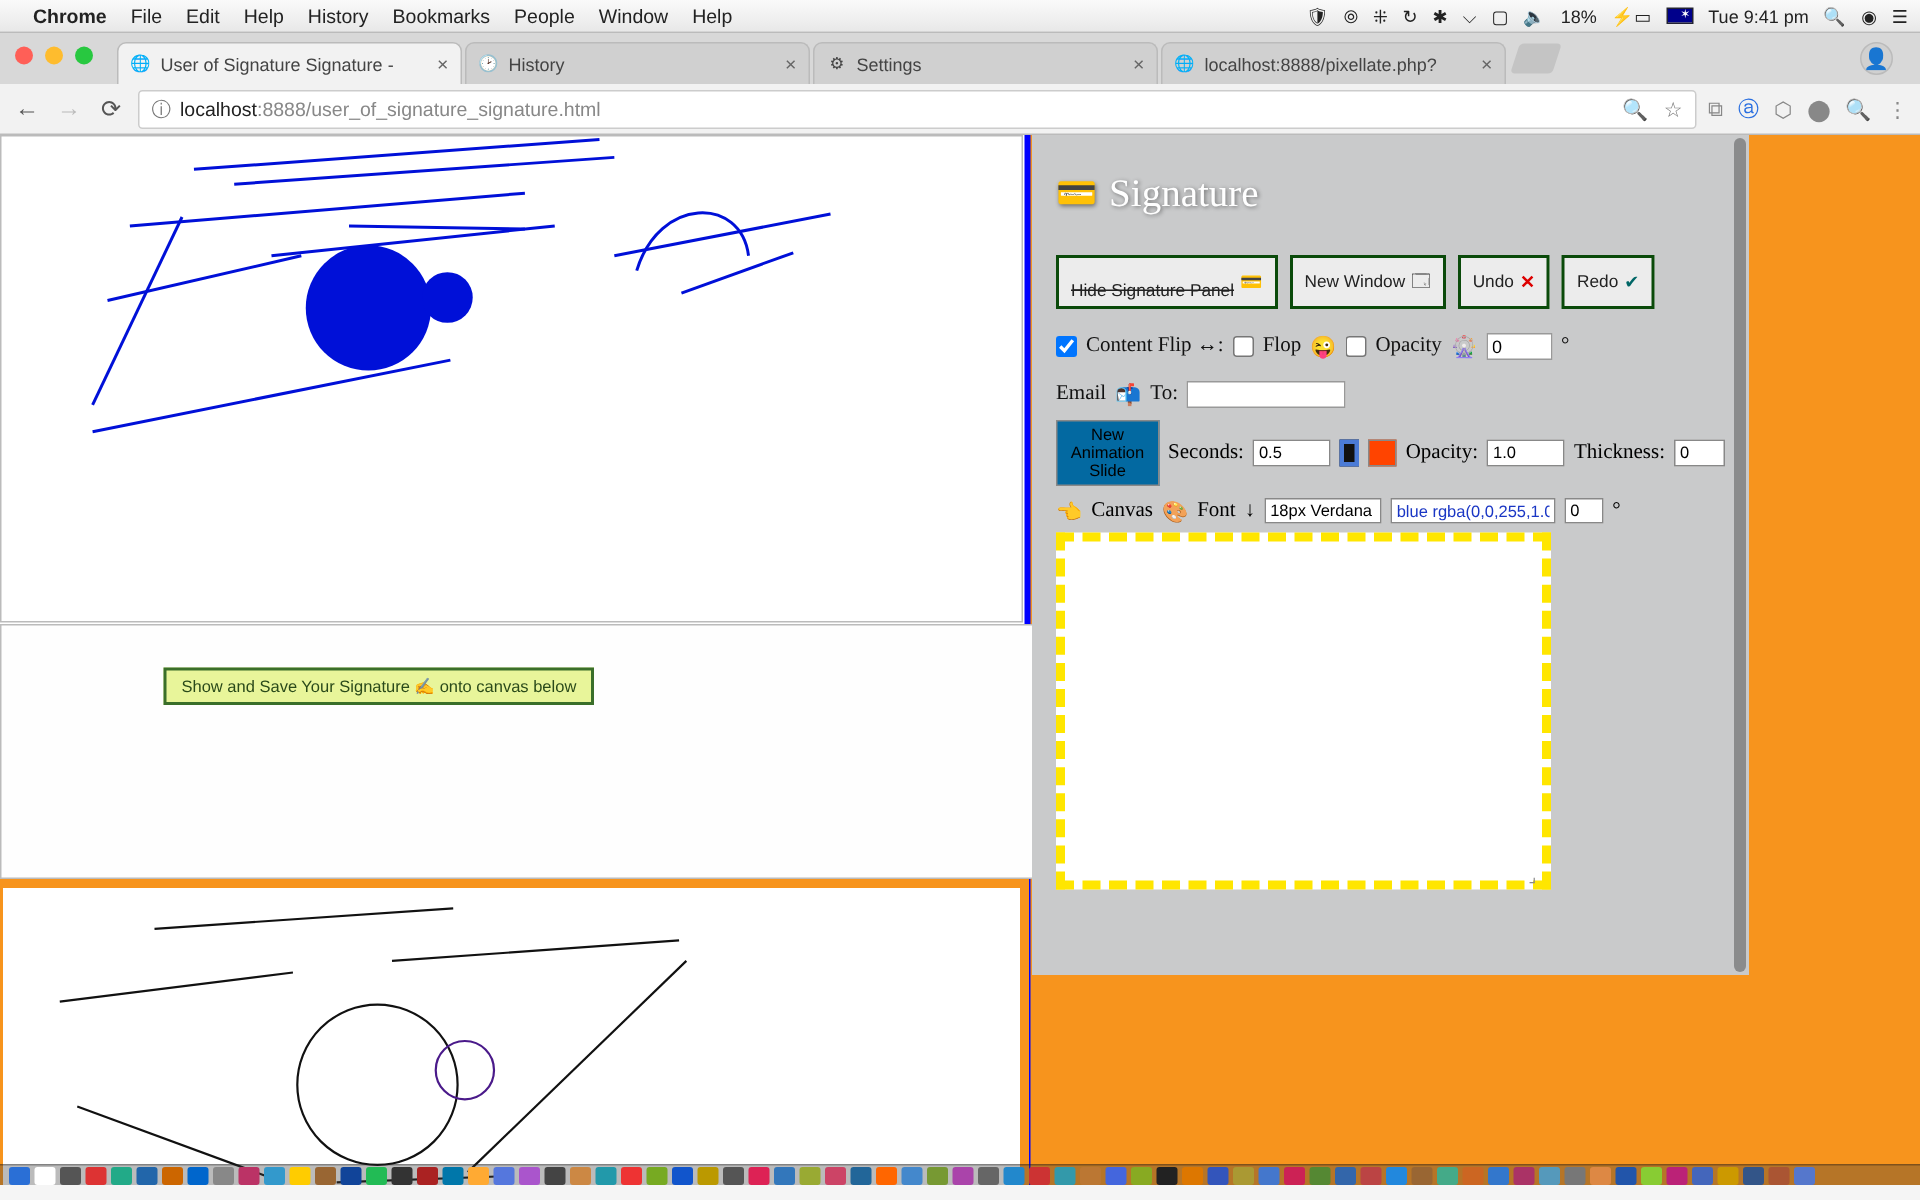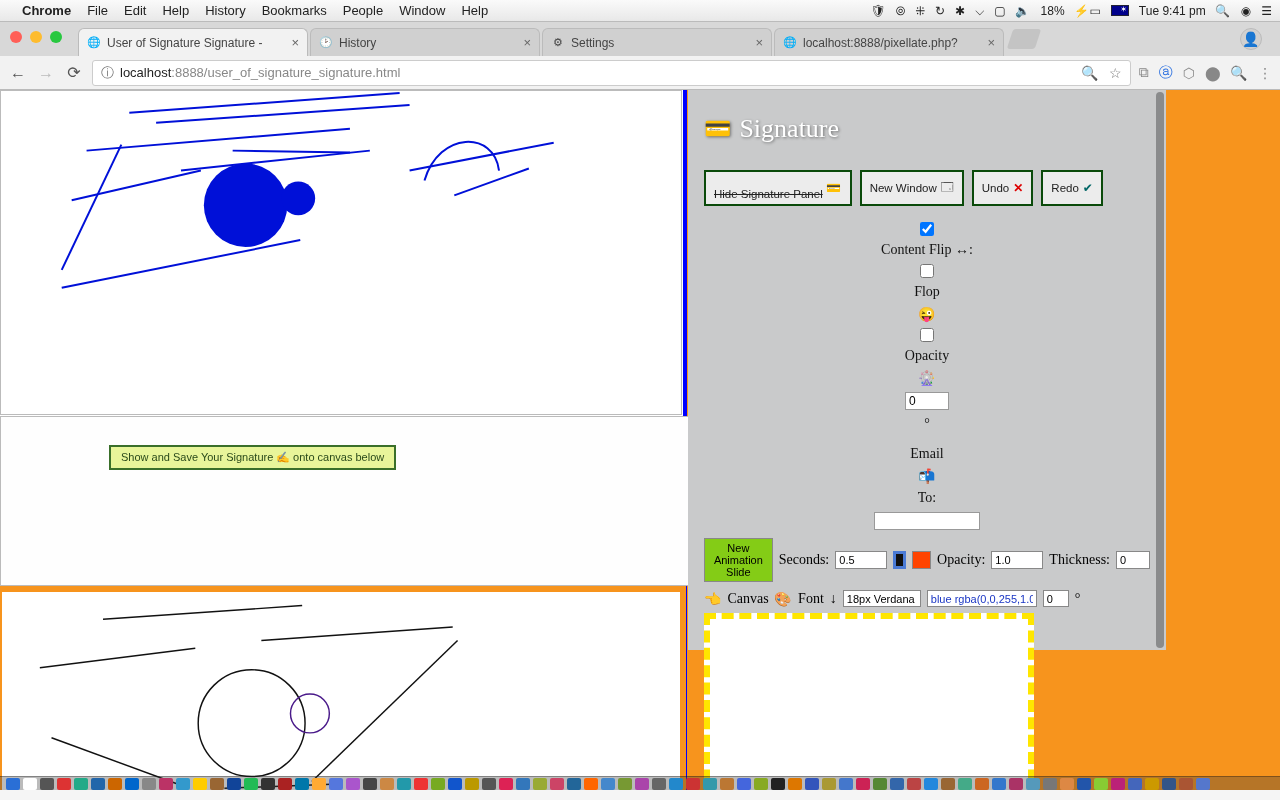--- a/index.html
+++ b/index.html
@@ -67,27 +67,27 @@
   .right-panel::after { content:""; position:absolute; right:2px; top:2px; bottom:2px; width:8px; background:#8a8b8c; border-radius:4px; }
 
   .panel-title { font-size:26px; font-family: Georgia, "Times New Roman", serif; color:#fff; text-shadow:1px 1px 3px rgba(0,0,0,.45); margin:10px 0 26px 0; display:flex; align-items:center; gap:8px;}
   .panel-title .card-icon { font-size:22px; filter:none;}
 
   .btn-row { display:flex; gap:8px; margin-bottom:16px; }
   .pbtn { border:2px solid #0a4a0a; background:#ececec; padding:4px 8px; font-size:11.5px; color:#222; display:flex; align-items:center; gap:4px;}
   .pbtn.strike span.txt { text-decoration:line-through;margin-top:12px; }
   .pbtn .ic { font-size:12px; }
 
-  .row { display:flex; align-items:center; gap:6px; margin-bottom:14px; font-size:14px; font-family: Georgia, serif; color:#111;flex-direction:column;}
+  .row { display:flex; align-items:center; gap:6px; margin-bottom:14px; font-size:14px; font-family: Georgia, serif; color:#111;}
   .row input[type="checkbox"] { width:14px; height:14px; }
   .num-input { width:44px; height:18px; font-size:12px; padding:1px 3px; border:1px solid #999; background:#fff;}
   .text-input { width:106px; height:18px; border:1px solid #999; background:#fff;}
 
   .row2 { display:flex; align-items:center; gap:6px; margin-bottom:8px; font-size:14px; font-family: Georgia, serif;}
-  .slide-btn { background:#84cc16; border:1px solid #888; font-size:11px; padding:3px 6px;}
+  .slide-btn { background:#0369a1; border:1px solid #888; font-size:11px; padding:3px 6px;}
   .small-input { width:52px; height:18px; font-size:11px; border:1px solid #888; padding:1px 3px;}
   .color-chip { width:18px; height:18px; border:3px solid #4b7bd6; background:#111; display:inline-block;}
   .color-chip2 { width:34px; height:18px; background:#ff4400; border:1px solid #888; display:inline-block;}
 
   .tool-select { margin:18px 0 18px 0; width:100%; height:22px; background:#86e07a; border:1px solid #5fb055; border-radius:3px; font-size:12px; padding:2px 22px 2px 8px; position:relative; display:flex; align-items:center; color:#0b3a0b;}
   .tool-select::after { content:"⇵"; position:absolute; right:6px; top:2px; font-size:12px; color:#2c6a2c;}
 
   .canvas-row { display:flex; align-items:center; gap:6px; font-family: Georgia, serif; font-size:14px; margin-bottom:6px;}
   .mini-input { height:17px; font-size:11px; padding:1px 3px; border:1px solid #888; background:#fff;}
   .mini-input.blue-text { color:#1a36c4; }
@@ -275,21 +275,21 @@
       <input type="checkbox" style="">
       <span>Flop</span>
       <span class="emoji">😜</span>
       <input type="checkbox" style="">
       <span>Opacity</span>
       <span class="emoji">🎡</span>
       <input class="num-input" value="0" style="">
       <span>°</span>
     </div>
 
-    <div class="row" style="margin-bottom:8px;justify-content:space-between;">
+    <div class="row" style="margin-bottom:8px;">
       <span>Email</span>
       <span class="emoji">📬</span>
       <span>To:</span>
       <input class="text-input" style="">
     </div>
 
     <div class="row2">
       <button class="slide-btn">New Animation Slide</button>
       <span>Seconds:</span>
       <input class="small-input" value="0.5" style="">

